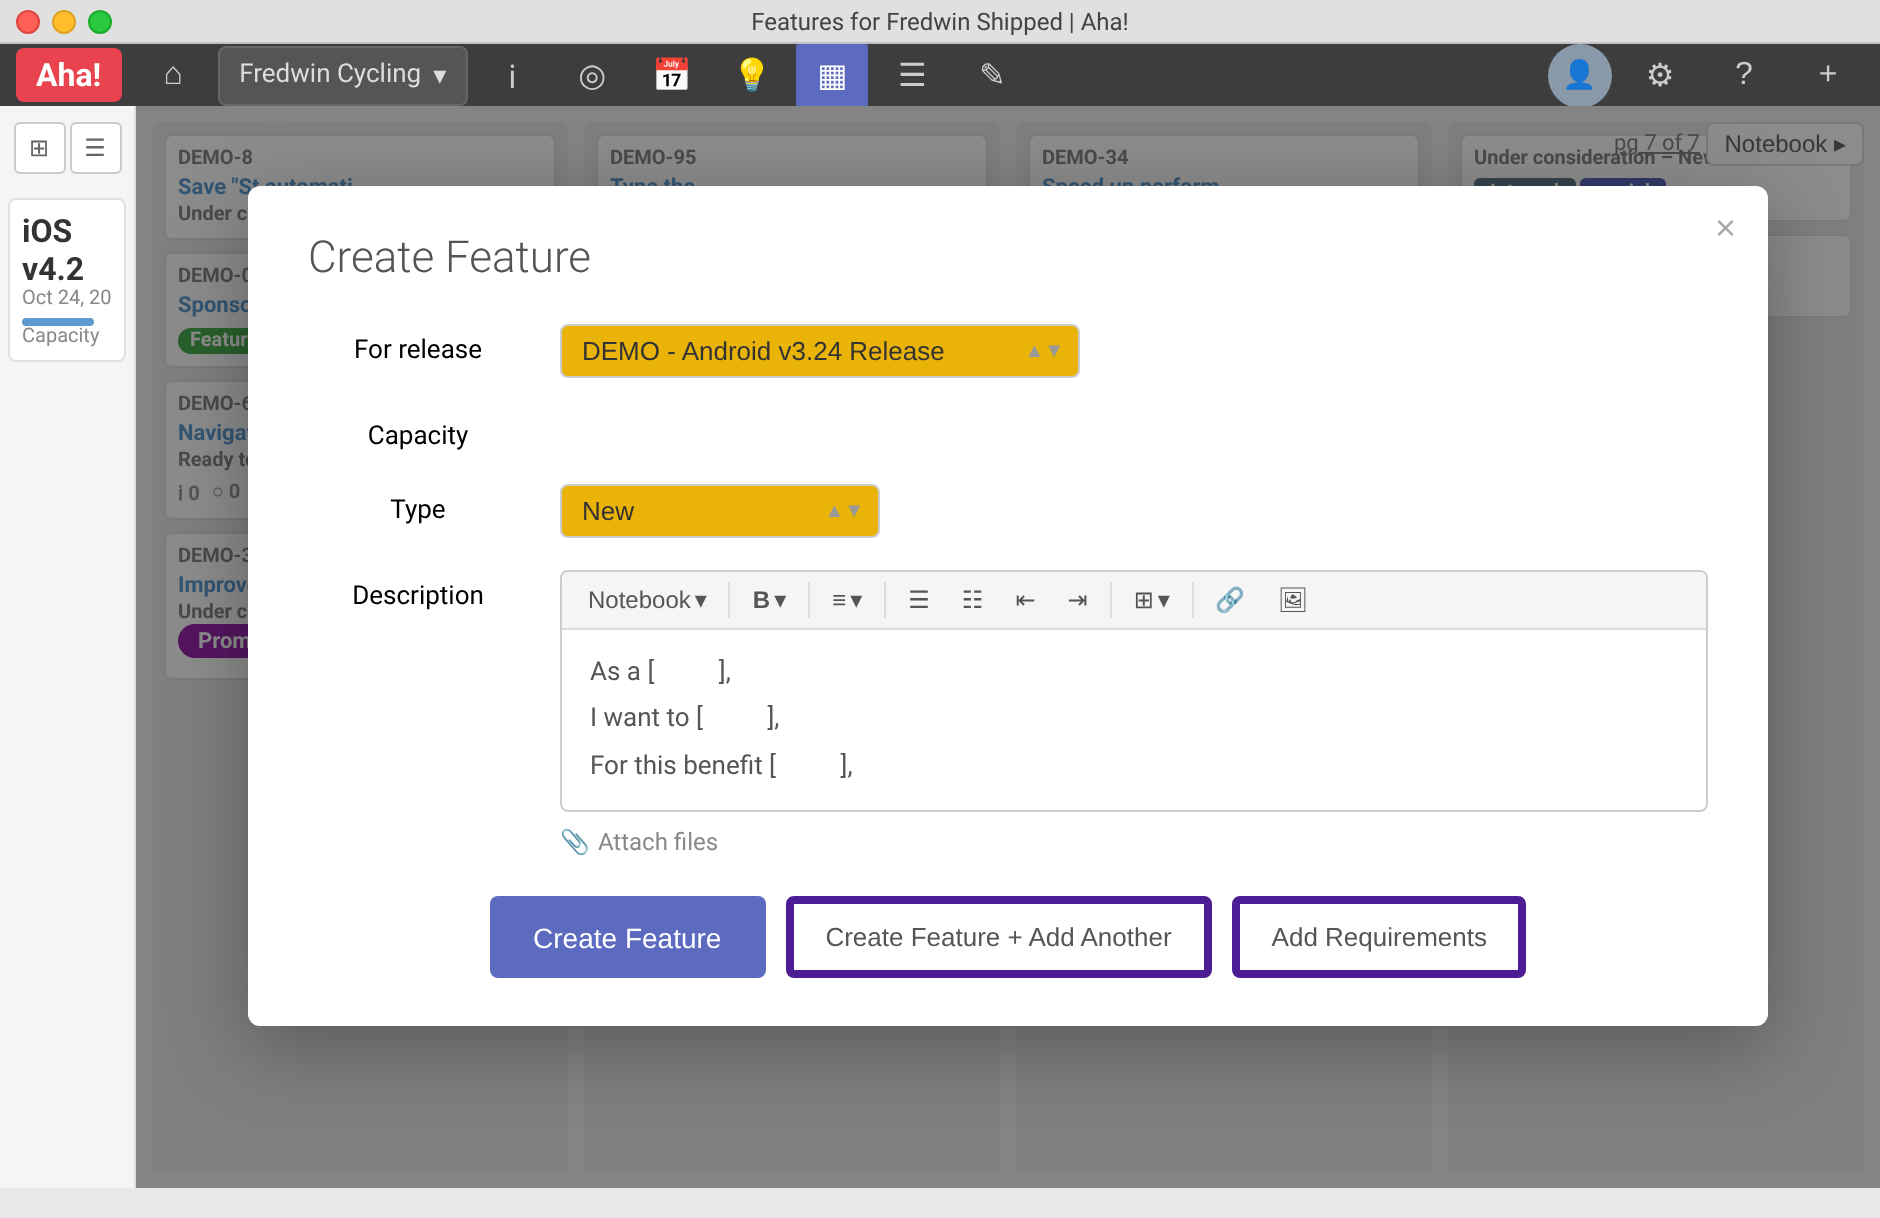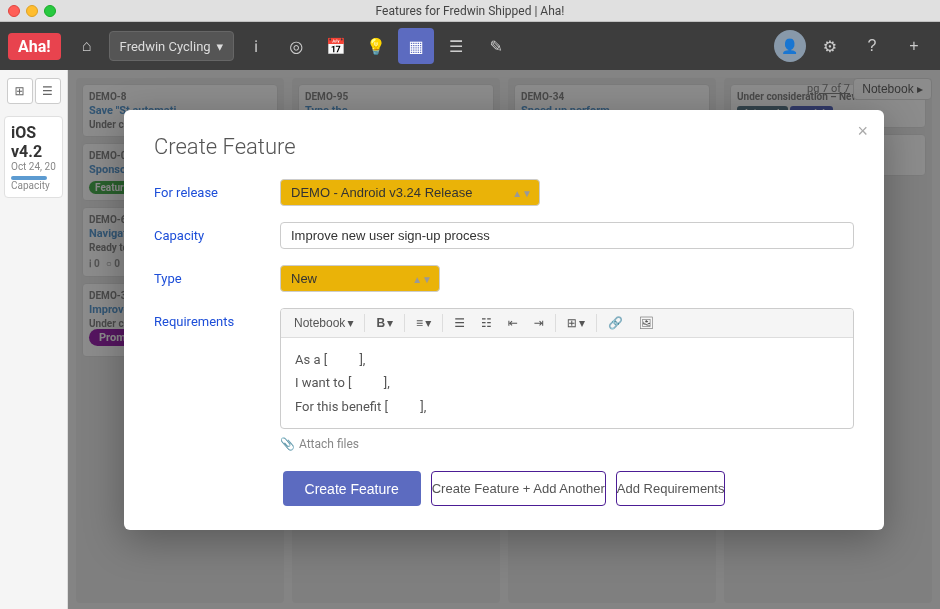--- a/index.html
+++ b/index.html
@@ -40,21 +40,21 @@
       position: absolute;
       left: 50%;
       transform: translateX(-50%);
       font-size: 12px;
       color: #444;
     }
 
     
     .nav-bar {
       background: #3d3d3d;
-      height: 48px;
+      height: 31px;
       display: flex;
       align-items: center;
       padding: 0 8px;
       gap: 4px;
     }
     .nav-logo {
       background: #e8434e;
       color: white;
       font-weight: bold;
       font-size: 16px;
@@ -291,22 +291,22 @@
     }
 
     .form-row {
       display: flex;
       align-items: flex-start;
       margin-bottom: 16px;
       gap: 16px;
     }
     .form-label {
       width: 110px;
-      text-align: left;
-      color: #1d4ed8;
+      text-align: center;
+      color: #000000;
       font-size: 13px;
       padding-top: 6px;
       flex-shrink: 0;
     }
     .form-control {
       flex: 1;
     }
     .select-wrapper {
       position: relative;
       display: inline-block;
@@ -409,23 +409,23 @@
       border: none;
       border-radius: 4px;
       padding: 9px 22px;
       font-size: 14px;
       cursor: pointer;
       font-weight: 500;
     }
     .btn-secondary {
       background: white;
       color: #555;
-      border: 1px solid #4c1d95;
-      border-radius: 4px;
-      padding: 9px 0;
+      border: 4px solid #4c1d95;
+      border-radius: 4px;
+      padding: 9px 16px;
       font-size: 13px;
       cursor: pointer;
     }
 
     
     .promotion-badge {
       background: #9c27b0;
       color: white;
       padding: 2px 10px;
       border-radius: 10px;
@@ -620,42 +620,39 @@
               <select>
                 <option>DEMO - Android v3.24 Release</option>
               </select>
               <span class="select-arrow">▲▼</span>
             </div>
           </div>
         </div>
 
         <div class="form-row">
           <label class="form-label">Capacity</label>
-          <div class="form-control">
-            <input class="text-input" type="text" value="Improve new user sign-up process" style="">
-          </div>
         </div>
 
         <div class="form-row">
           <label class="form-label">Type</label>
           <div class="form-control">
             <div class="select-wrapper type-select-wrapper">
               <select>
                 <option>New</option>
                 <option>Bug</option>
                 <option>Improvement</option>
                 <option>Epic</option>
               </select>
               <span class="select-arrow">▲▼</span>
             </div>
           </div>
         </div>
 
         <div class="form-row">
-          <label class="form-label">Requirements</label>
+          <label class="form-label">Description</label>
           <div class="form-control">
             <div class="rte">
               <div class="rte-toolbar">
                 <button class="rte-btn">
                   <span>Notebook</span>
                   <span>▾</span>
                 </button>
                 <div class="rte-separator"></div>
                 <button class="rte-btn">
                   <strong>B</strong>

